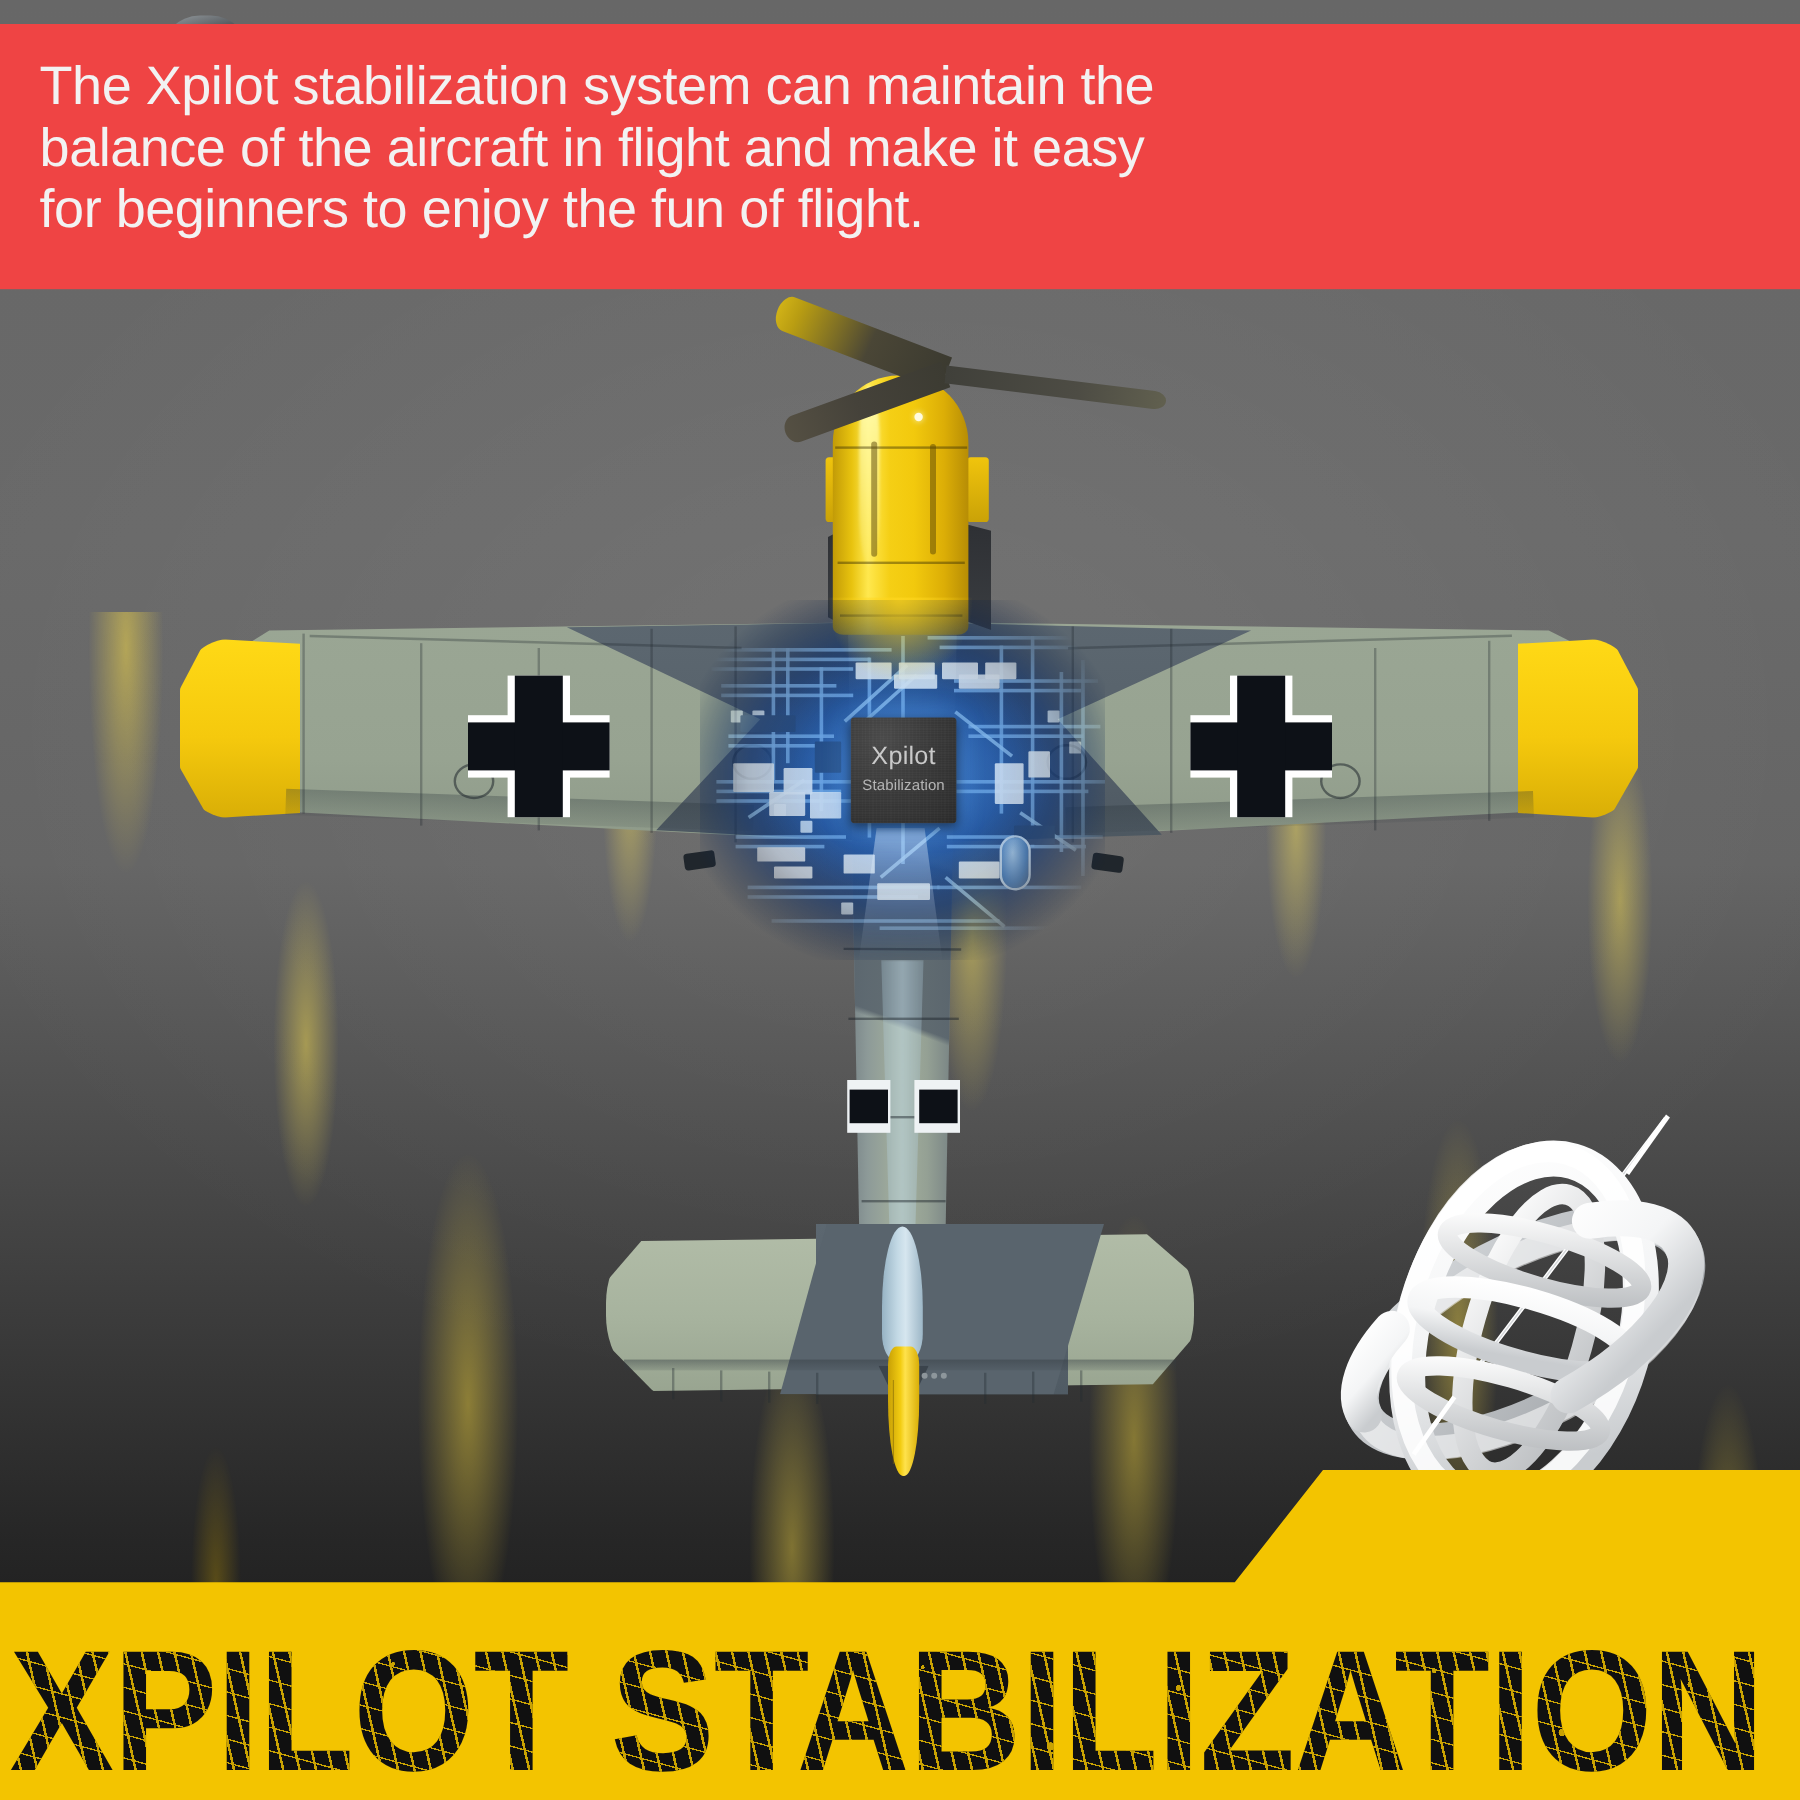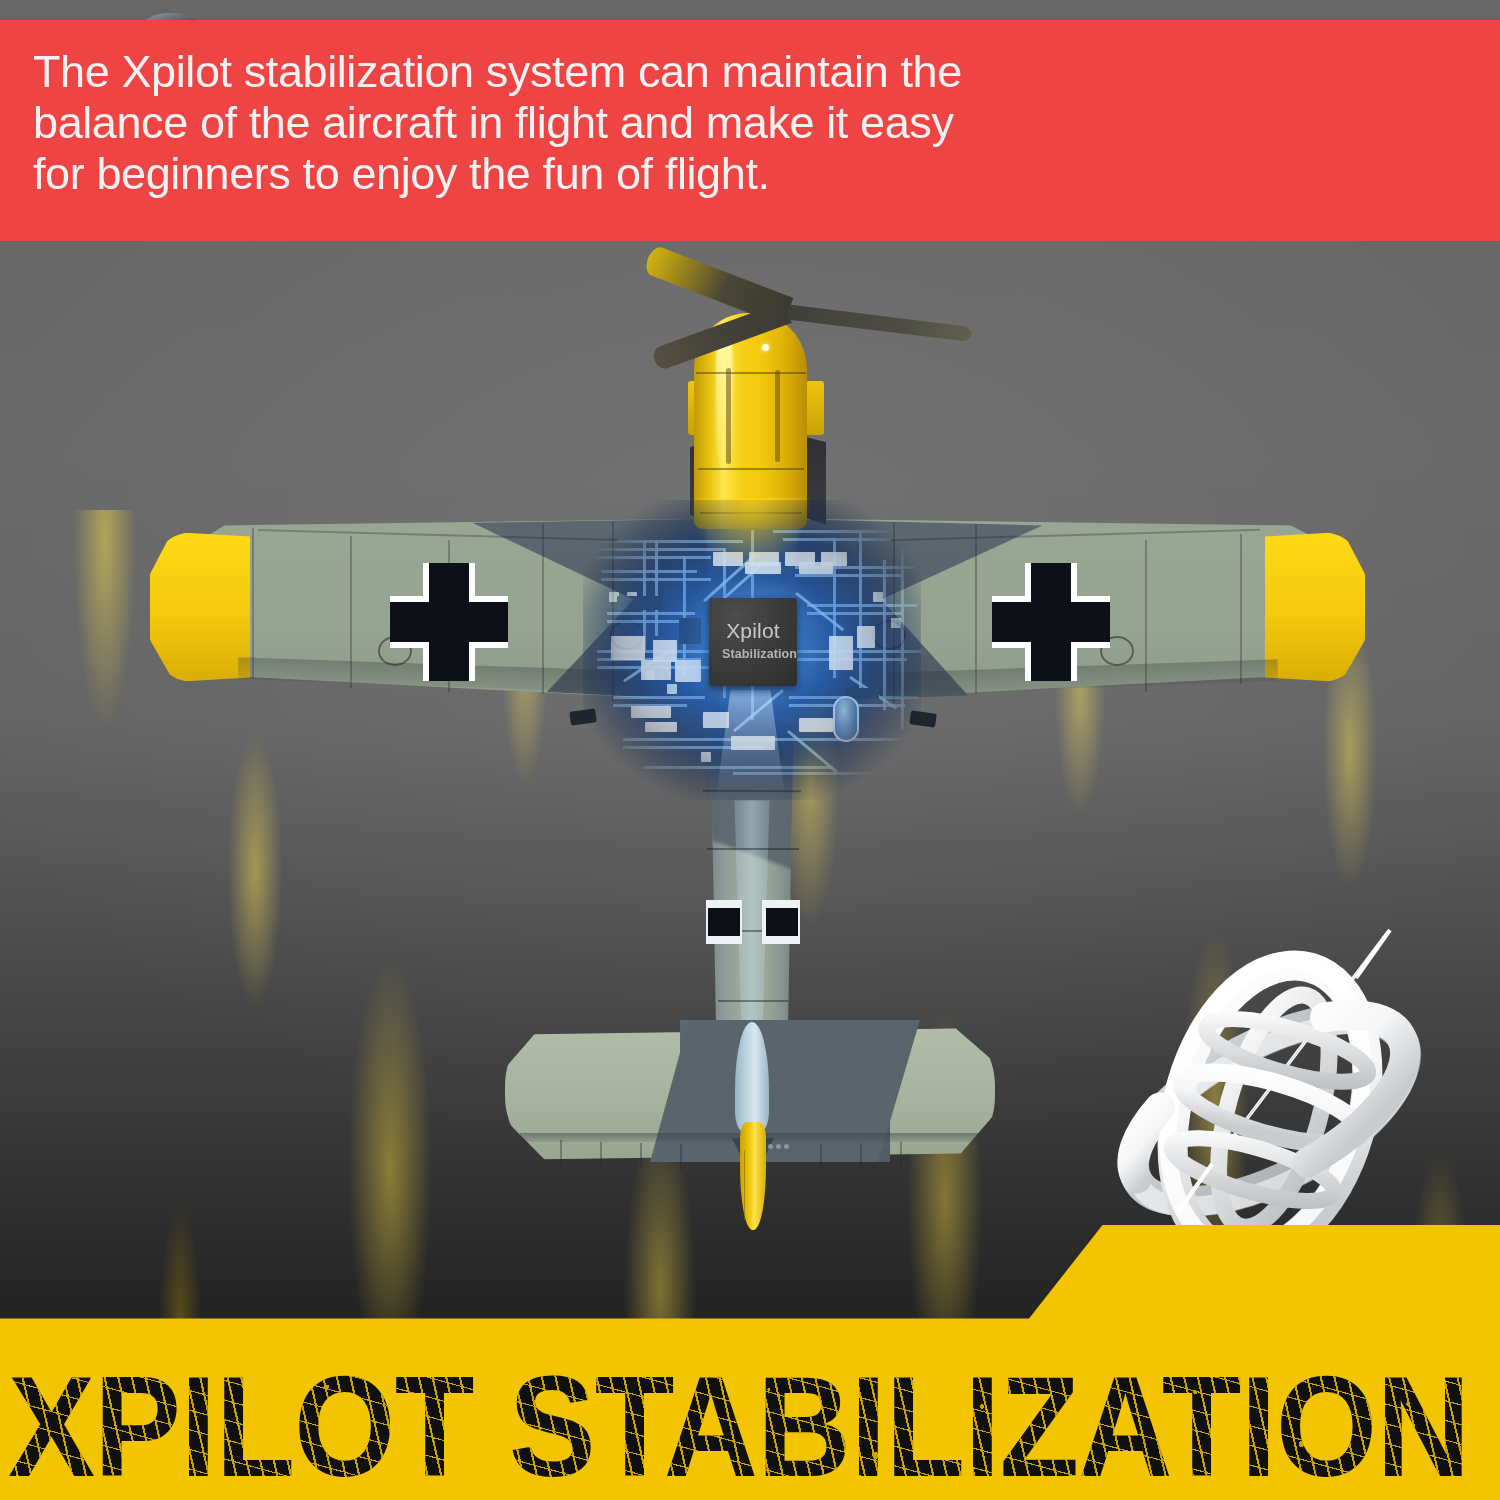--- a/index.html
+++ b/index.html
@@ -262,24 +262,23 @@
     background-image:
       repeating-linear-gradient(0deg, rgba(255,255,255,.06) 0 1px, rgba(0,0,0,0) 1px 2px),
       repeating-linear-gradient(90deg, rgba(255,255,255,.05) 0 1px, rgba(0,0,0,0) 1px 3px);
   }
   .chip-title {
     position:absolute; left:0; top:21px; width:88px; text-align:center;
     color:#c9c9c9; font-size:21px; font-family:"Liberation Sans", sans-serif;
     letter-spacing:.2px;
   }
   .chip-sub {
-    position:absolute; left:0; top:49px; width:88px; text-align:right;
+    position:absolute; left:0; top:49px; width:88px; text-align:center;
     color:#b5b5b5; font-size:12.5px; font-family:"Liberation Sans", sans-serif;
     letter-spacing:.1px;
-    font-weight:bold;
   }
 
   
   .gyro { position:absolute; left:1070px; top:910px; width:400px; height:400px; z-index:30; }
   .gyro-shadow {
     position:absolute; left:1078px; top:1268px; width:400px; height:46px; z-index:29;
     background:radial-gradient(ellipse 50% 50% at 50% 50%, rgba(0,0,0,.92) 0%, rgba(0,0,0,.55) 42%, rgba(0,0,0,0) 78%);
     filter:blur(10px);
   }
 

